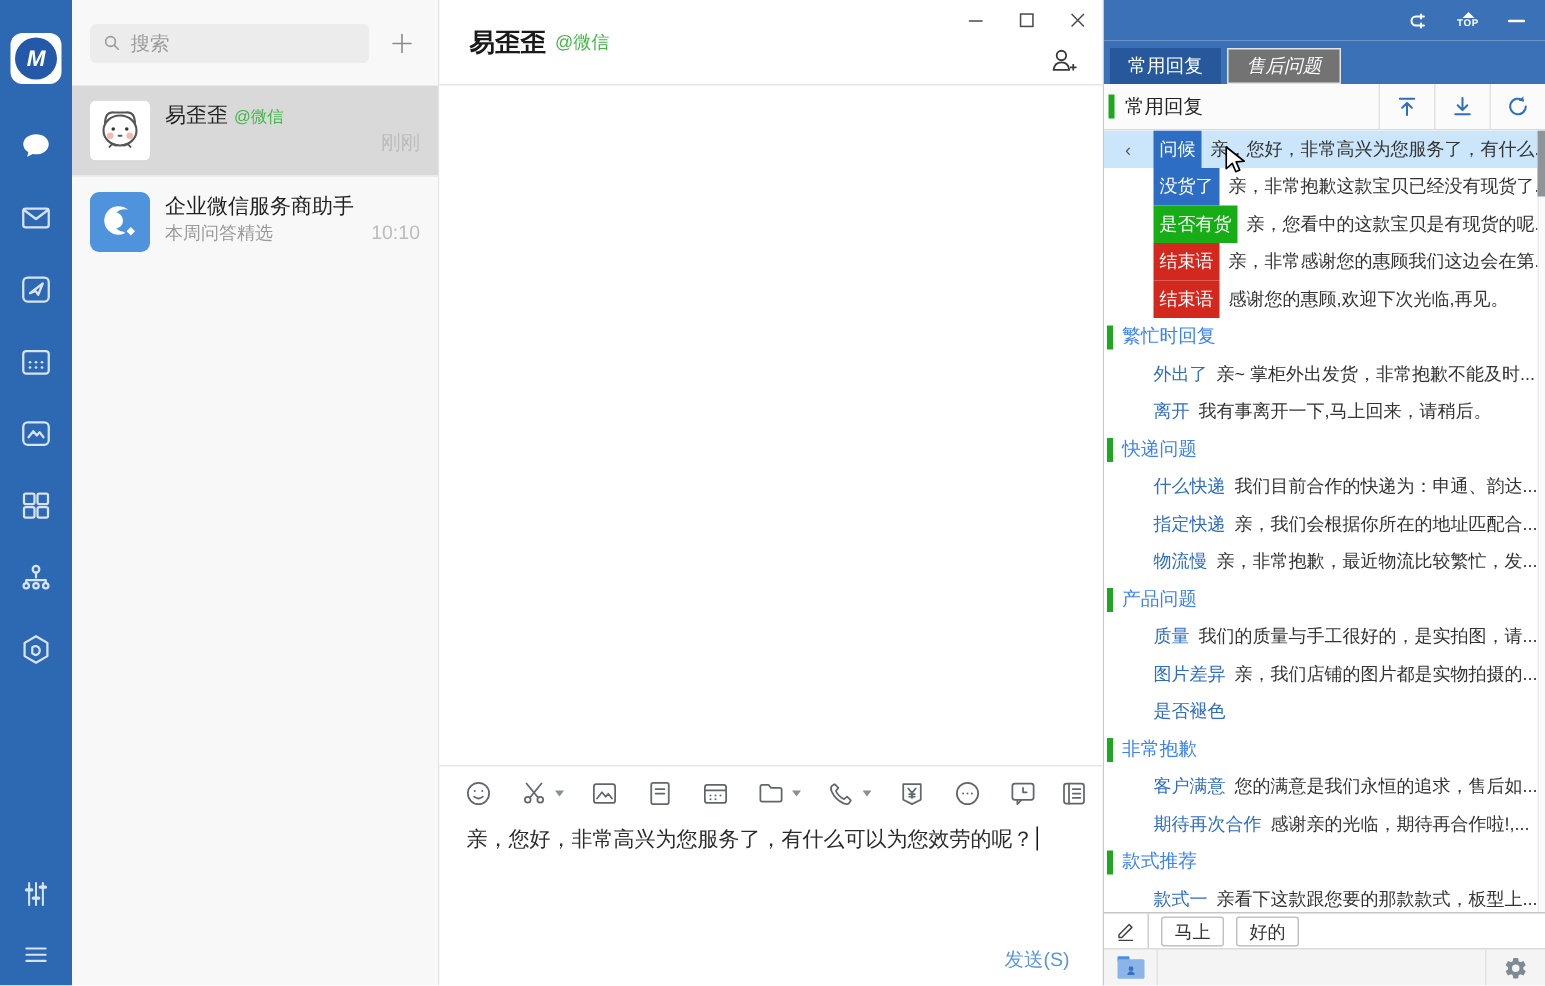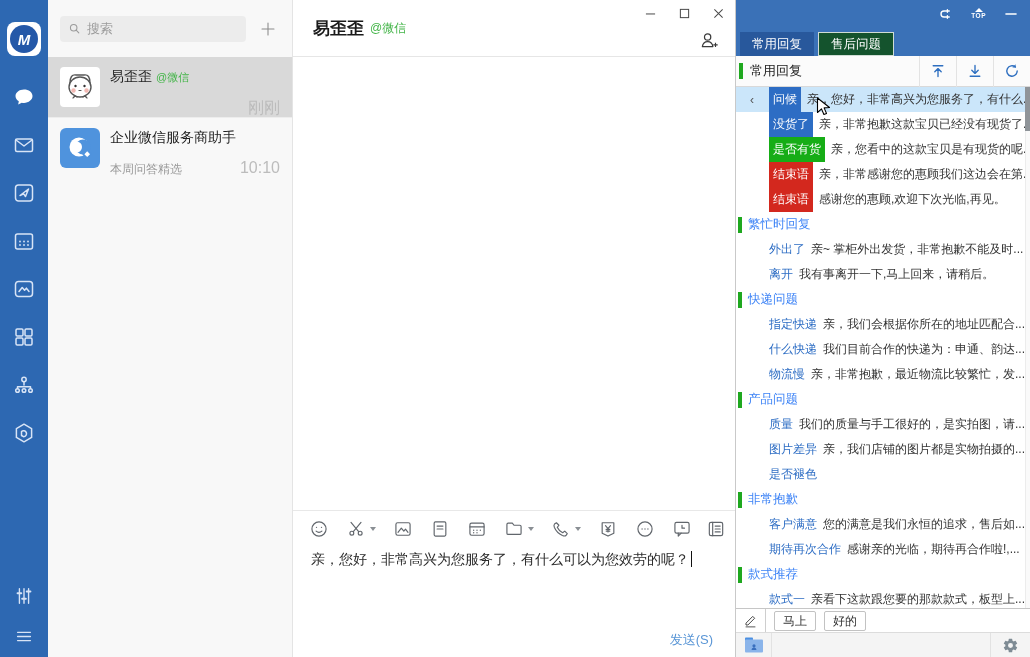--- a/index.html
+++ b/index.html
@@ -24,21 +24,21 @@
   .chat-item { height:60px; display:flex; padding:10px 12px; gap:10px; position:relative; cursor:pointer; }
   .chat-item.selected { background:#d9d9d9; }
   .chat-item + .chat-item { border-top:1px solid #ededed; }
   .avatar { width:40px; height:40px; border-radius:4px; flex:0 0 40px; overflow:hidden; }
   .ci-body { flex:1; min-width:0; display:flex; flex-direction:column; justify-content:space-between; padding:1px 0 3px 0; }
   .ci-top { display:flex; align-items:baseline; gap:4px; }
   .ci-name { font-size:14px; color:#1f1f1f; white-space:nowrap; }
   .ci-badge { font-size:11px; color:#44b549; }
   .ci-bottom { display:flex; align-items:baseline; }
   .ci-preview { font-size:12px; color:#9a9a9a; flex:1; white-space:nowrap; overflow:hidden; }
-  .ci-time { font-size:16px; color:#bcbcbc; margin-left:auto;margin-top:12px; }
+  .ci-time { font-size:13px; color:#bcbcbc; margin-left:auto; }
 
   
   .chatmain { flex:1; display:flex; flex-direction:column; position:relative; background:#fff; min-width:0; }
   .cm-header { height:57px; border-bottom:1px solid #e6e6e6; display:flex; align-items:center; padding-left:20px; position:relative; }
   .cm-title { font-size:17px; font-weight:bold; color:#1a1a1a; }
   .cm-badge { font-size:12px; color:#44b549; margin-left:6px; }
   .win-controls { position:absolute; top:0; right:0; display:flex; height:26px; }
   .win-btn { width:34px; height:26px; display:flex; align-items:center; justify-content:center; cursor:pointer; color:#4a4a4a; }
   .add-person { position:absolute; right:16px; top:30px; cursor:pointer; }
   .msg-area { flex:1; background:#fff; }
@@ -55,21 +55,21 @@
   
   .rightpanel { width:295px; flex:0 0 295px; display:flex; flex-direction:column; border-left:1px solid #c9c9c9; background:#fff; }
   .rp-titlebar { height:27px; background:#3a71b7; display:flex; align-items:center; justify-content:flex-end; gap:18px; padding-right:12px; }
   .rp-tb-icon { display:flex; align-items:center; justify-content:center; cursor:pointer; }
   .top-icon { display:flex; flex-direction:column; align-items:center; cursor:pointer; line-height:1; }
   .top-tri { width:0; height:0; border-left:4px solid transparent; border-right:4px solid transparent; border-bottom:4px solid #fff; margin-bottom:1px; }
   .top-text { color:#fff; font-size:6.5px; font-weight:bold; letter-spacing:.5px; }
   .rp-tabs { height:29px; background:#3a71b7; display:flex; align-items:flex-end; padding:0 0 0 4px; gap:4px; }
   .rp-tab { height:24px; padding:0 12px; font-size:12.5px; color:#fff; display:flex; align-items:center; cursor:pointer; margin-bottom:0; }
   .rp-tab.active { background:#28589c; }
-  .rp-tab.inactive { background:#14532d; border:1px solid rgba(255,255,255,.8); }
+  .rp-tab.inactive { background:#737373; border:1px solid rgba(255,255,255,.8);font-style:italic; }
   .rp-header { height:31px; background:#fbfbfb; border-bottom:1px solid #d9d9d9; display:flex; align-items:center; }
   .sec-bar { width:4px; height:16px; background:#1fa81f; margin-left:3px; flex:0 0 4px; }
   .rp-header-title { font-size:13px; color:#222; margin-left:7px; flex:1; }
   .hdr-btn { width:37px; height:31px; display:flex; align-items:center; justify-content:center; border-left:1px solid #e3e3e3; cursor:pointer; }
   .rp-list { height:521px; overflow:hidden; position:relative; background:#fff; }
   .qr-row { height:25px; display:flex; align-items:center; padding-left:33px; white-space:nowrap; overflow:hidden; position:relative; cursor:pointer; font-size:12px; }
   .qr-row.highlight { background:#cbe6fa; }
   .qr-chevron { position:absolute; left:14px; color:#555; font-size:12px; }
   .tag { border-radius:2px; padding:11px 4px; margin-right:6px; font-size:12px; flex:0 0 auto; }
   .tag.blue { background:#2d6dc4; color:#fff; }
@@ -438,26 +438,26 @@
           </div>
           <div class="qr-row">
             <span class="tag plain">离开</span>
             <span class="qr-text">我有事离开一下,马上回来，请稍后。</span>
           </div>
           <div class="qr-section">
             <span class="sec-bar"></span>
             <span class="sec-label">快递问题</span>
           </div>
           <div class="qr-row">
+            <span class="tag plain">什么快递</span>
+            <span class="qr-text">我们目前合作的快递为：申通、韵达...</span>
+          </div>
+          <div class="qr-row">
             <span class="tag plain">指定快递</span>
             <span class="qr-text">亲，我们会根据你所在的地址匹配合...</span>
-          </div>
-          <div class="qr-row">
-            <span class="tag plain">什么快递</span>
-            <span class="qr-text">我们目前合作的快递为：申通、韵达...</span>
           </div>
           <div class="qr-row">
             <span class="tag plain">物流慢</span>
             <span class="qr-text">亲，非常抱歉，最近物流比较繁忙，发...</span>
           </div>
           <div class="qr-section">
             <span class="sec-bar"></span>
             <span class="sec-label">产品问题</span>
           </div>
           <div class="qr-row">

